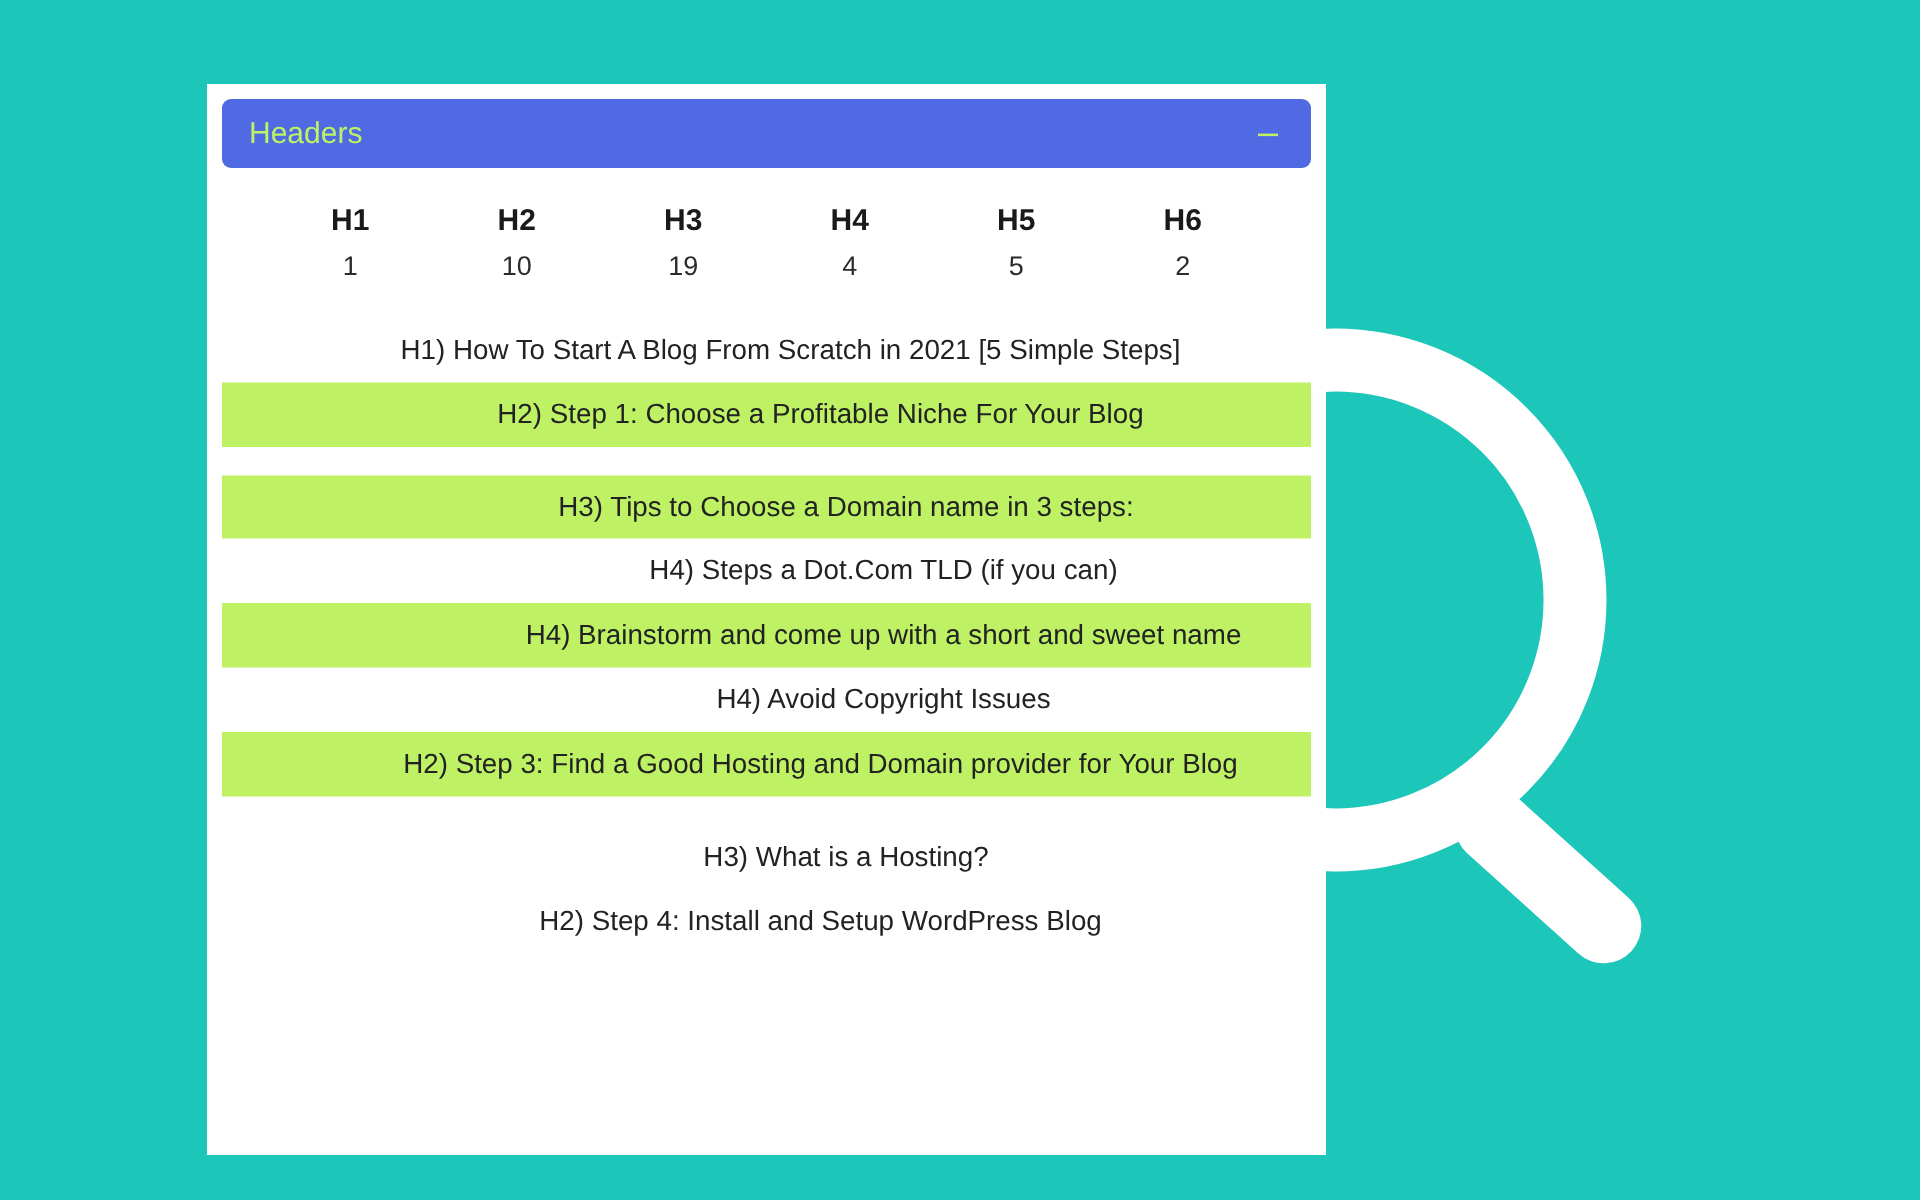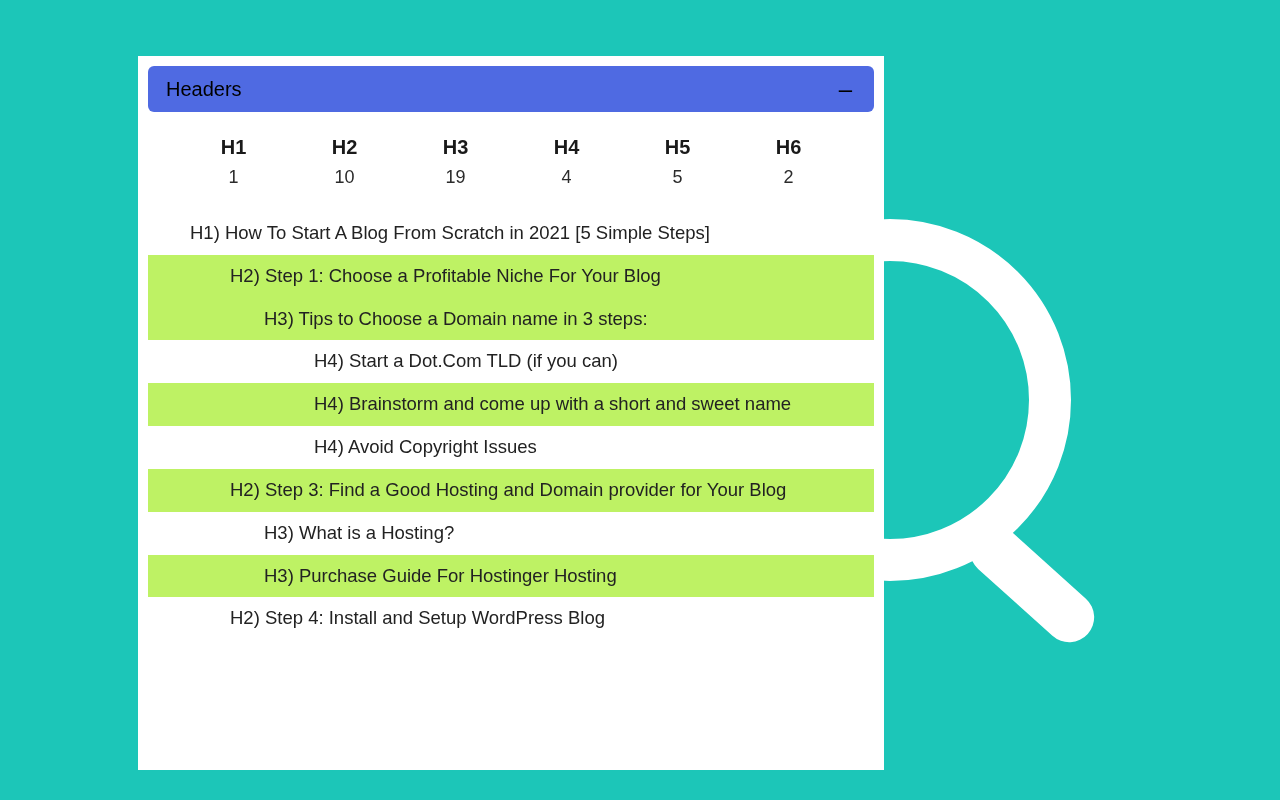--- a/index.html
+++ b/index.html
@@ -22,21 +22,21 @@
     top: 56px;
     left: 138px;
     width: 746px;
     height: 714px;
     background: #ffffff;
     padding: 10px 10px 0 10px;
     overflow: hidden;
   }
   .panel-header {
     background: #4f6ae2;
-    color: #000000;
+    color: #bef264;
     border-radius: 6px;
     padding: 11px 18px 11px 18px;
     display: flex;
     align-items: center;
     justify-content: space-between;
     font-size: 20px;
     font-weight: 400;
   }
   .collapse-btn {
     font-size: 24px;
@@ -66,27 +66,28 @@
     font-weight: 400;
   }
   .header-list {
     padding: 0 0 0 0;
   }
   .hrow {
     font-size: 18.5px;
     color: #222;
     padding: 8px 10px 8px 0;
     line-height: 1.45;
+    text-align: center;
   }
   .hrow.alt {
     background: #bef264;
   }
   .lvl1 { padding-left: 42px; }
   .lvl2 { padding-left: 82px; }
-  .lvl3 { padding-left: 116px; }
+  .lvl3 { padding-left: 116px; margin-top: 19px; }
   .lvl4 { padding-left: 166px; }
 </style>
 </head>
 <body>
 
 <svg class="bg-icon" viewBox="0 0 400 440">
   <circle cx="175" cy="195" r="160" fill="none" stroke="#ffffff" stroke-width="42"></circle>
   <rect x="278" y="310" width="150" height="50" rx="25" fill="#ffffff" transform="rotate(42 278 310)"></rect>
 </svg>
 
@@ -121,22 +122,21 @@
     <div class="count-col">
       <div class="count-label">H6</div>
       <div class="count-value">2</div>
     </div>
   </div>
 
   <div class="header-list">
     <div class="hrow lvl1">H1) How To Start A Blog From Scratch in 2021 [5 Simple Steps]</div>
     <div class="hrow lvl2 alt">H2) Step 1: Choose a Profitable Niche For Your Blog</div>
     <div class="hrow lvl3 alt">H3) Tips to Choose a Domain name in 3 steps:</div>
-    <div class="hrow lvl4">H4) Start a Dot.Com TLD (if you can)</div>
+    <div class="hrow lvl4">H4) Steps a Dot.Com TLD (if you can)</div>
     <div class="hrow lvl4 alt">H4) Brainstorm and come up with a short and sweet name</div>
     <div class="hrow lvl4">H4) Avoid Copyright Issues</div>
     <div class="hrow lvl2 alt">H2) Step 3: Find a Good Hosting and Domain provider for Your Blog</div>
     <div class="hrow lvl3">H3) What is a Hosting?</div>
-    <div class="hrow lvl3 alt">H3) Purchase Guide For Hostinger Hosting</div>
     <div class="hrow lvl2">H2) Step 4: Install and Setup WordPress Blog</div>
   </div>
 
 </div>
 
 </body></html>

